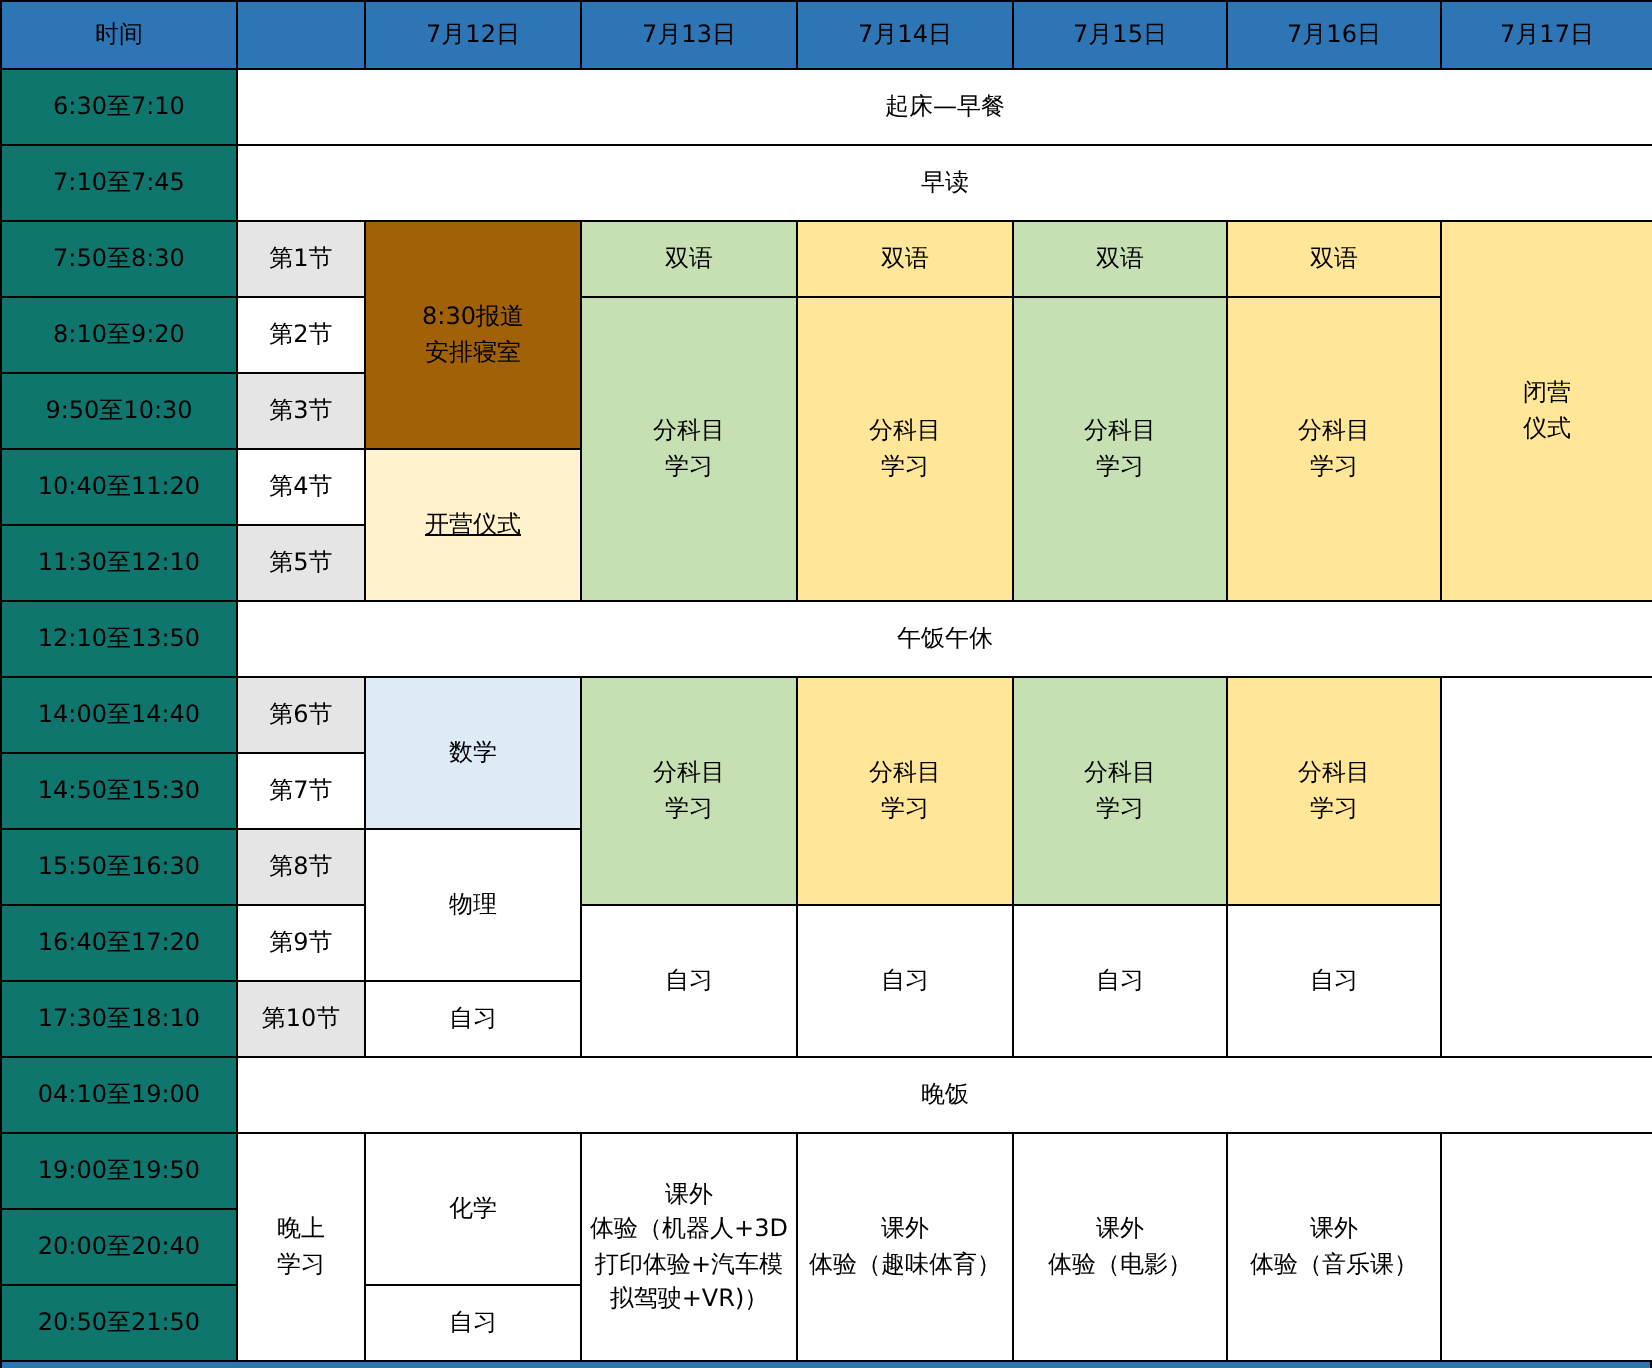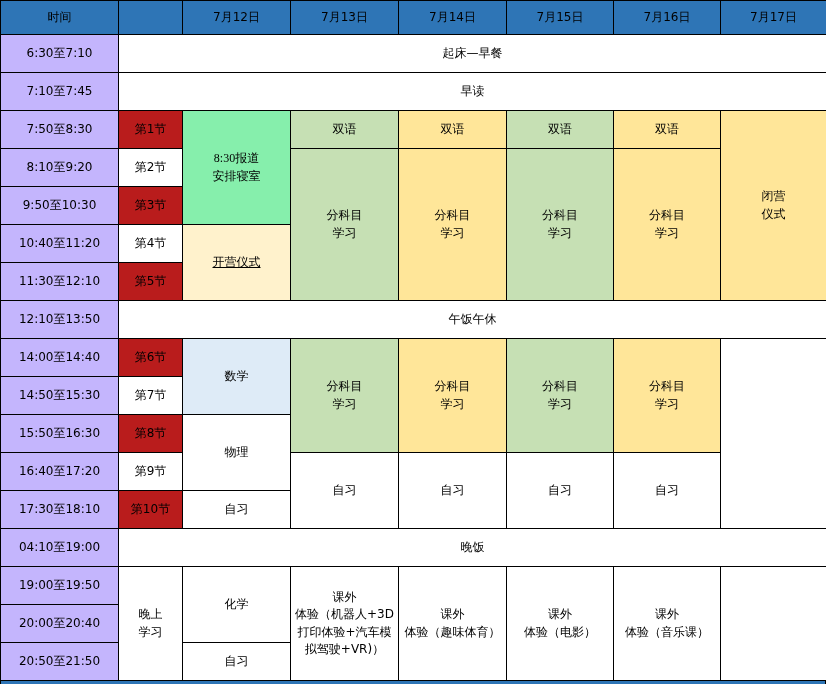--- a/index.html
+++ b/index.html
@@ -14,23 +14,23 @@
     font-weight:normal;
     white-space:pre-line;
     overflow:hidden;
     font-size:12px;
     line-height:1.45;
   }
   tr.hdr{height:34px;}
   tr.r{height:38px;}
   .blue{background:#2E75B6;}
   th.day{font-size:14px;}
-  td.time{background:#c4b5fd;font-size:13px;}
-  .orange{background:#b91c1c;}
-  .peach{background:#86efac;font-family:Liberation Serif, serif;}
+  td.time{background:#0f766e;font-size:13px;}
+  .orange{background:#e5e5e5;}
+  .peach{background:#a16207;}
   .paleyellow{background:#FFF2CC;text-decoration:underline;}
   .green{background:#C6E0B4;}
   .yellow{background:#FFE699;}
   .lightblue{background:#DEEBF7;margin-left:28px;}
   .white{background:#FFFFFF;margin-top:48px;}
   .fullrow{font-size:13px;}
   .bottom-strip{width:824px;height:5px;background:#2E75B6;border-left:1px solid #000;border-right:1px solid #000;border-bottom:1px solid #000;}
 </style>
 </head>
 <body>

